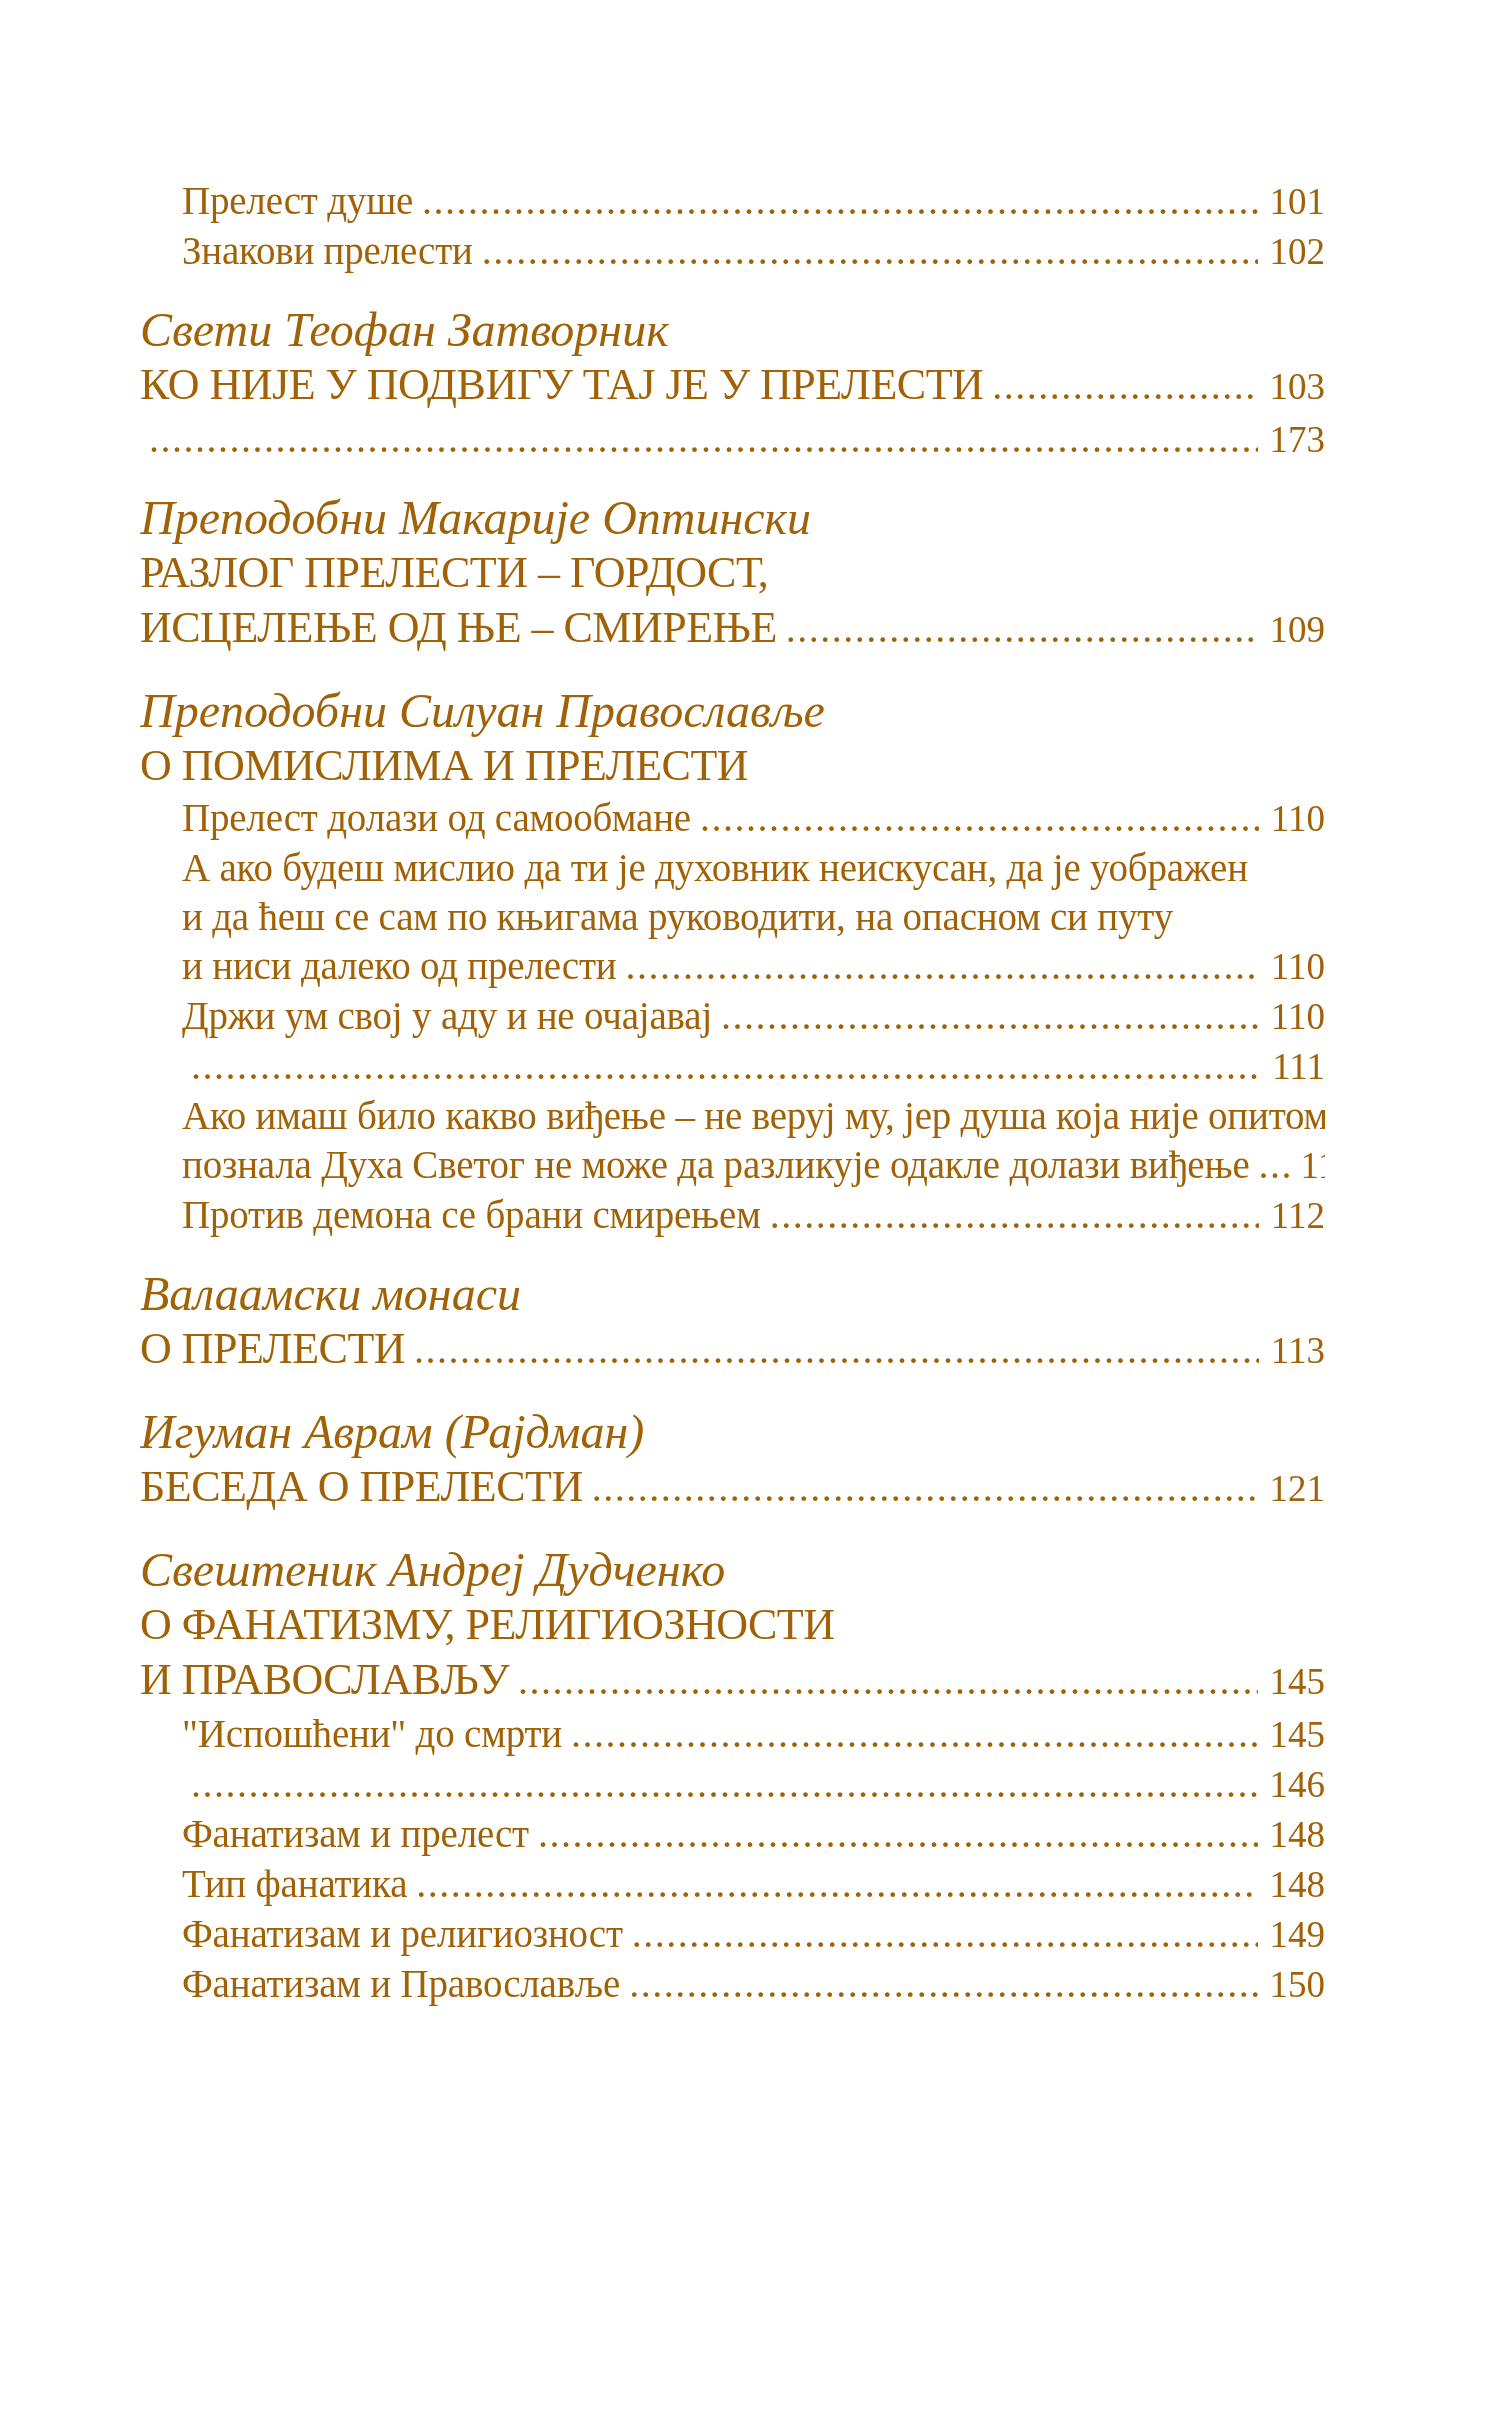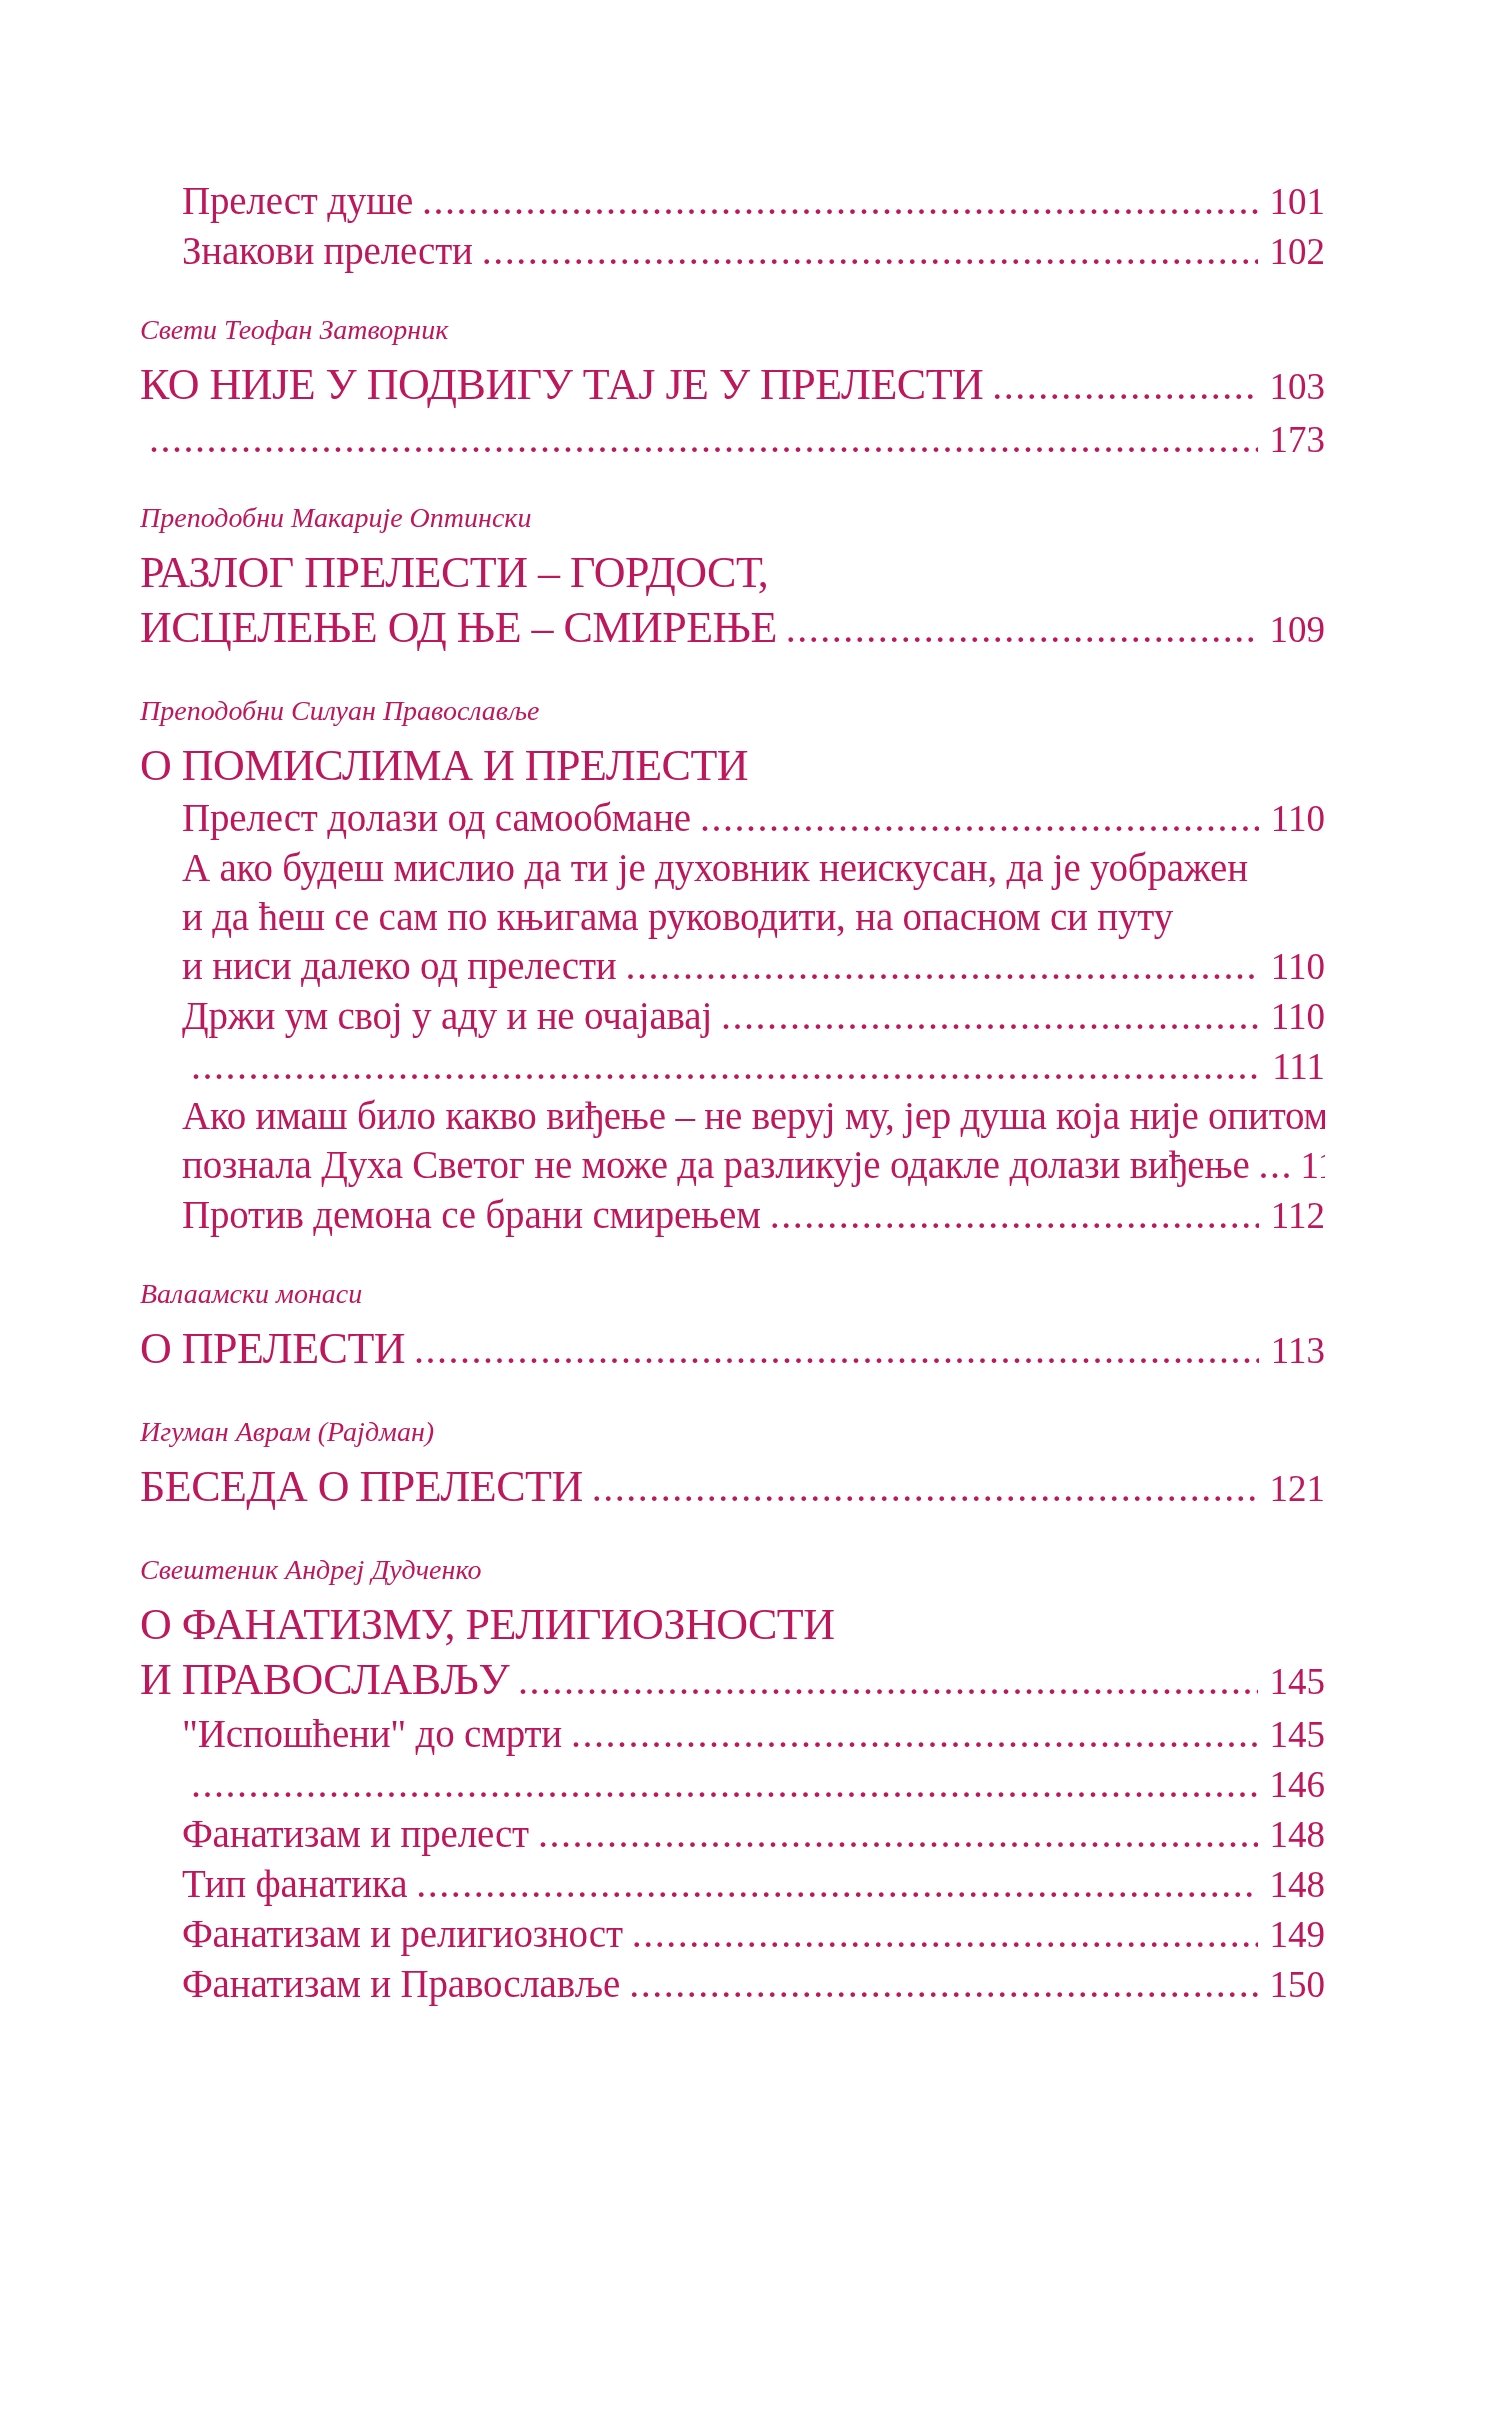--- a/index.html
+++ b/index.html
@@ -6,21 +6,21 @@
     margin: 0;
     padding: 0;
   }
   .page {
     position: relative;
     width: 1460px;
     height: 2421px;
     background: #ffffff;
     overflow: hidden;
     font-family: "Liberation Serif", "DejaVu Serif", serif;
-    color: #be185d;
+    color: #a16207;
   }
   .toc {
     padding: 176px 135px 0 140px;
   }
   .row {
     display: flex;
     align-items: baseline;
     overflow: hidden;
   }
   .row .text {
@@ -31,21 +31,21 @@
     font-size: 39px;
     line-height: 49px;
     letter-spacing: -0.2px;
   }
   .title {
     font-size: 44px;
     line-height: 55px;
     letter-spacing: -0.5px;
   }
   .author {
-    font-size: 28px;
+    font-size: 48px;
     line-height: 55px;
     font-style: italic;
     margin-top: 26px;
     text-align: right;
   }
   .indent {
     padding-left: 42px;
   }
   .leader {
     flex: 1 1 auto;

